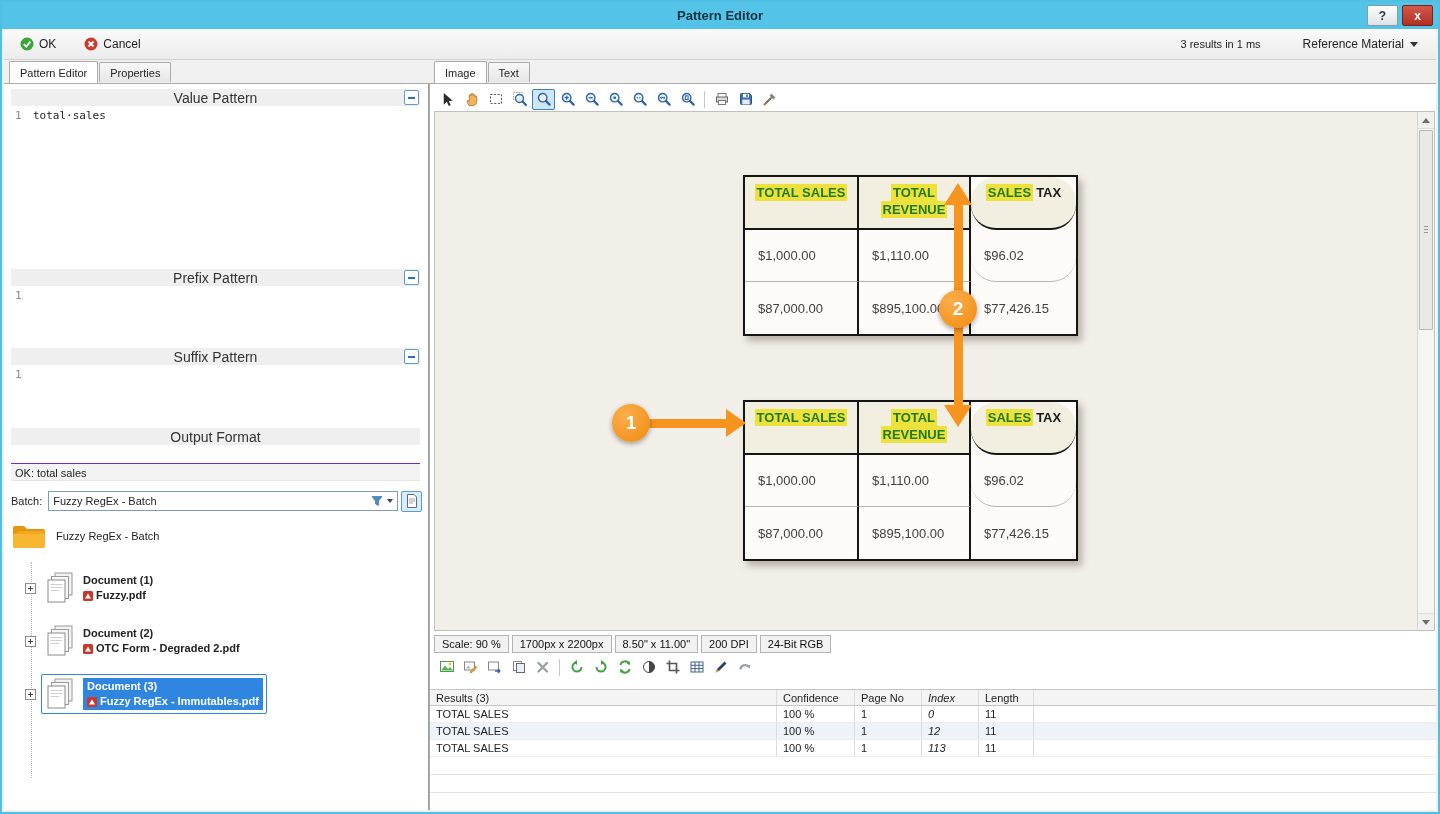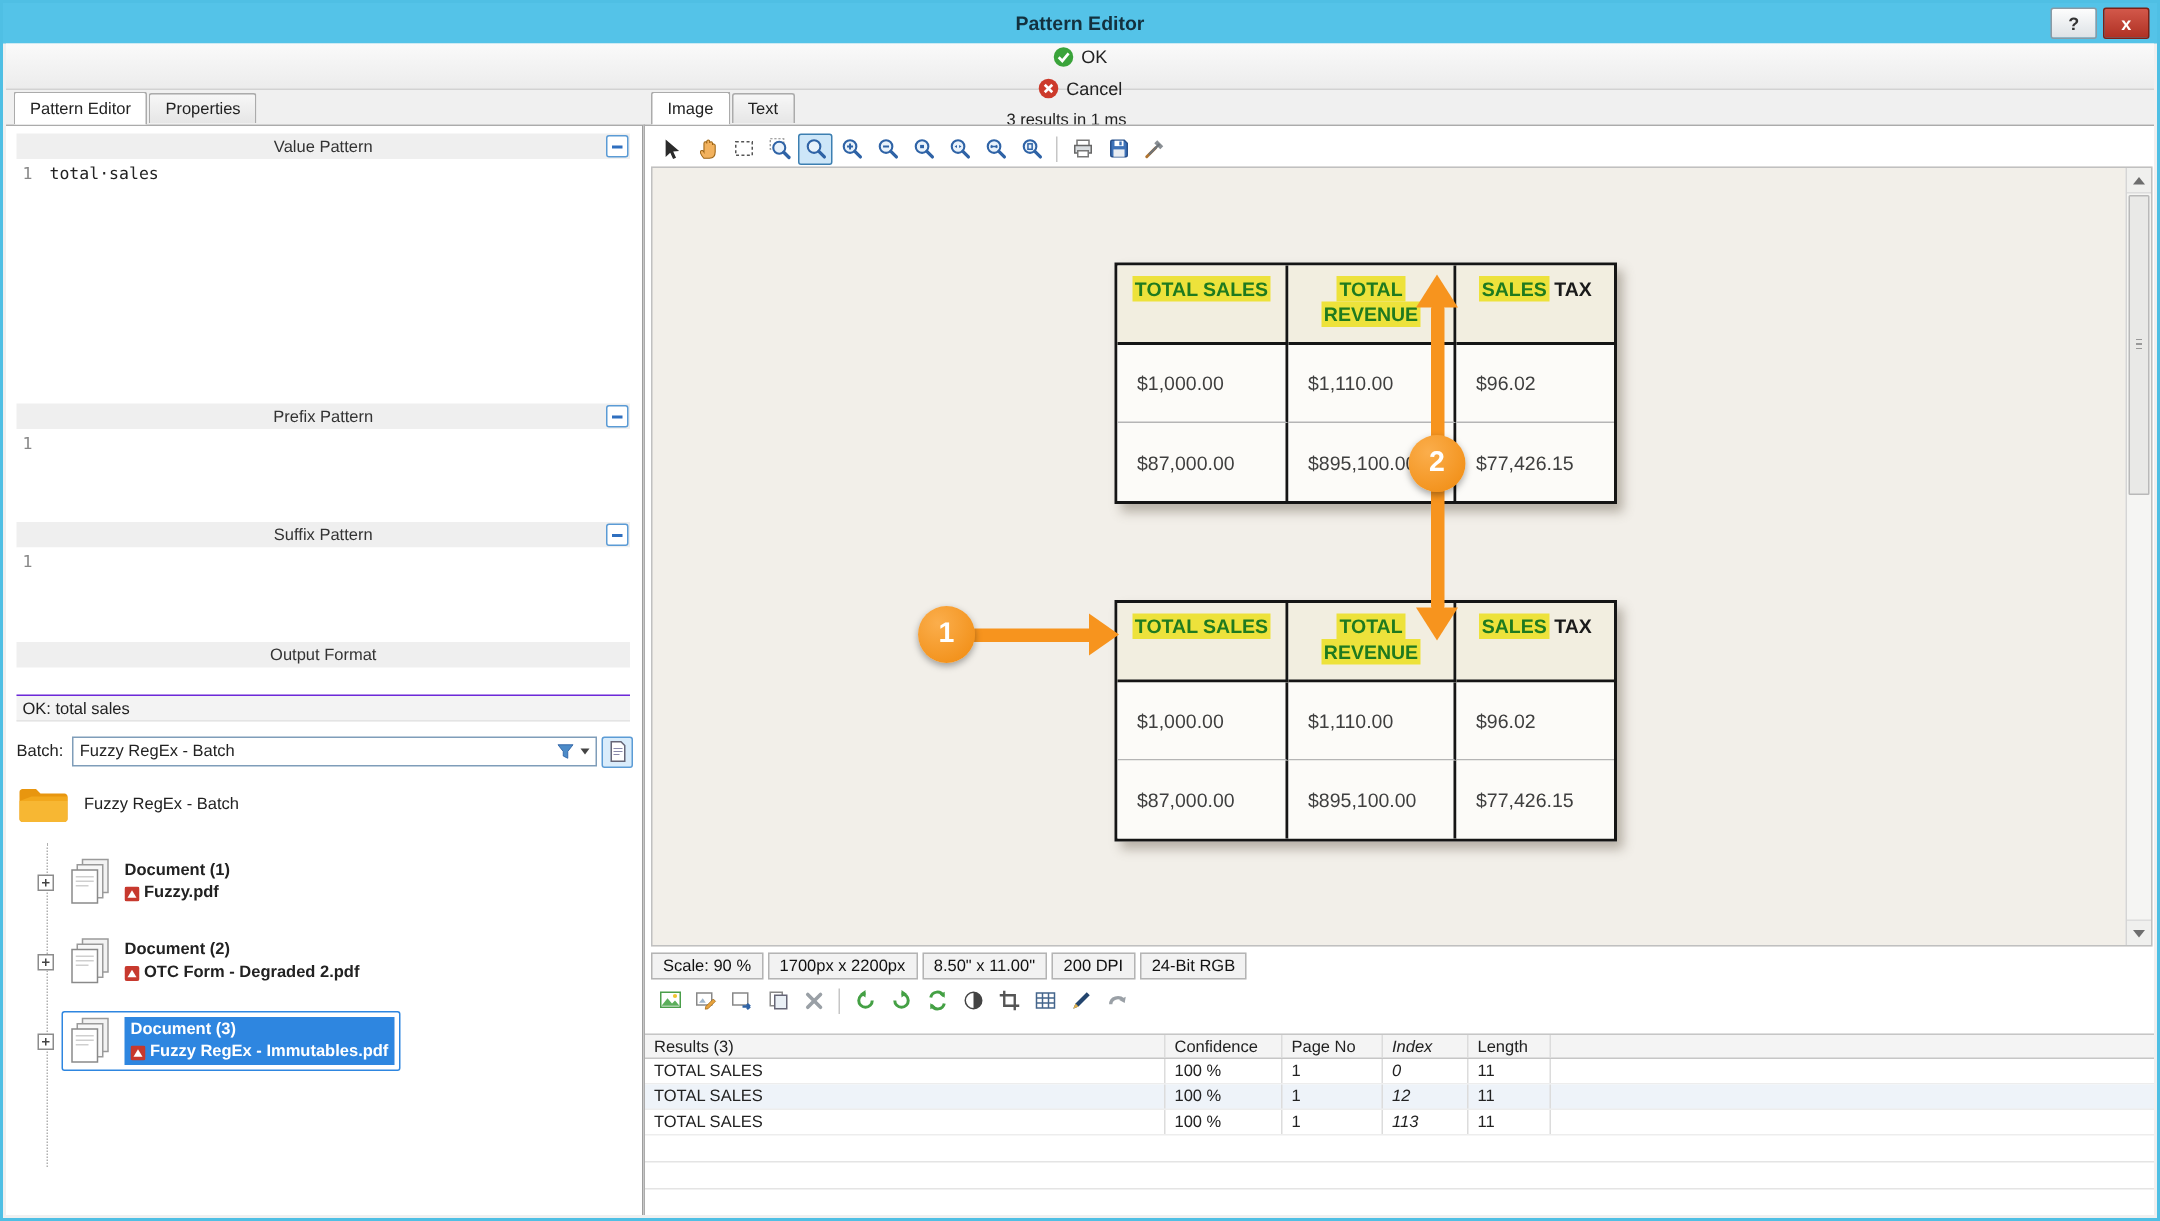--- a/index.html
+++ b/index.html
@@ -15,42 +15,42 @@
               font-weight: bold; font-size: 13px; color: #13313E; }
   .title-buttons { position: absolute; right: 5px; top: 3px; display: flex; gap: 4px; }
   .btn-help, .btn-close { width: 31px; height: 21px; border-radius: 2px; display: flex;
               align-items: center; justify-content: center; font-weight: bold; font-size: 12px; cursor: default; }
   .btn-help { background: linear-gradient(#FDFDFD, #DDE2E6); border: 1px solid #8A9AA5; color: #333; }
   .btn-close { background: linear-gradient(#D2584A, #AF3124); border: 1px solid #7D2015; color: #fff; }
 
   
   .main-toolbar { position: absolute; top: 27px; left: 2px; right: 2px; height: 31px;
                   background: linear-gradient(#FAFAFA, #ECECEC); border-bottom: 1px solid #D2D2D2;
-                  display: flex; align-items: center; padding: 0 10px; gap: 3px; flex-direction: column; }
+                  display: flex; align-items: center; padding: 0 10px; gap: 16px; }
   .tbtn { display: flex; align-items: center; gap: 5px; padding: 2px 6px; font-size: 12px; color: #222; }
   .flex-spacer { flex: 1; }
   .results-info { font-size: 11px; color: #222; margin-right: 18px; }
   .ref-btn { display: flex; align-items: center; gap: 6px; padding: 3px 8px; font-size: 12px; }
   .caret-down { width: 0; height: 0; border-left: 4px solid transparent; border-right: 4px solid transparent;
                 border-top: 5px solid #333; }
 
   
   .tabstrip { position: absolute; display: flex; align-items: flex-end; height: 23px; z-index: 5; }
   .tab { height: 20px; margin-bottom: 1px; margin-right: 1px; padding: 0 10px; display: flex; align-items: center;
          font-size: 11px; color: #222; background: linear-gradient(#F7F7F7, #E6E6E6);
          border: 1px solid #ABABAB; border-bottom: none; border-radius: 2px 2px 0 0; }
   .tab.active { height: 22px; margin-bottom: 0; background: #fff; }
 
   
   .lp { position: absolute; top: 58px; left: 2px; width: 425px; bottom: 2px; }
   .lp .tabstrip { top: 0; left: 5px; }
   .lp-content { position: absolute; top: 23px; left: 0; right: 0; bottom: 0; background: #fff;
                 border-top: 1px solid #ABABAB; border-right: 1px solid #9E9E9E; }
   .sec-head { position: absolute; left: 7px; right: 8px; height: 17px; background: #EFEFEF;
-              display: flex; align-items: center; justify-content: center; font-size: 11px; color: #333; }
+              display: flex; align-items: center; justify-content: center; font-size: 14px; color: #333; }
   .sec-collapse { position: absolute; right: 1px; top: 1px; width: 15px; height: 15px;
                   background: #fff; border: 1px solid #5B9BD5; border-radius: 2px; }
   .sec-collapse::after { content: ""; position: absolute; left: 3px; right: 3px; top: 6px; height: 2px; background: #2F6FBF; }
   .editor { position: absolute; left: 7px; right: 8px; font-family: "DejaVu Sans Mono", monospace; font-size: 11px; background: #fff; }
   .ln { position: absolute; left: 4px; top: 3px; color: #888; }
   .code { position: absolute; left: 22px; top: 3px; color: #222; }
   .status-line { position: absolute; left: 7px; right: 8px; height: 18px; line-height: 18px;
                  background: #F3F3F3; border-top: 1px solid #6d28d9; border-bottom: 1px solid #E4E4E4;
                  font-size: 11px; padding-left: 4px; color: #222; }
   .batch-row { position: absolute; left: 7px; right: 6px; height: 22px; display: flex; align-items: center; }
@@ -110,21 +110,21 @@
               background: repeating-linear-gradient(#999 0 1px, transparent 1px 3px); }
 
   
   .dtable { position: absolute; left: 308px; width: 335px; display: grid;
             grid-template-columns: 114px 112px 105px; grid-template-rows: 53px 52px 52px;
             border: 2px solid #151515; background: #FCFBF8; box-shadow: 4px 5px 7px rgba(110,100,85,0.45); }
   .dh { border-right: 2px solid #151515; border-bottom: 2px solid #151515; background: #F2EEE0;
         display: flex; flex-direction: column; align-items: center; padding-top: 7px;
         font-size: 13px; font-weight: bold; line-height: 17px; }
   .dh.inline { flex-direction: row; align-items: flex-start; justify-content: center; }
-  .dtable > div:nth-child(3n) { border-right: none; }
+  .dtable > div:nth-child(3n) { border-right: none; border-radius: 25px; }
   .dc { border-right: 2px solid #151515; border-bottom: 1px solid #B5B5B5; background: #FCFBF8;
         display: flex; align-items: center; padding-left: 13px; font-size: 13px; color: #3F3F3F; }
   .dtable > .dc:nth-last-child(-n+3) { border-bottom: none; }
   .hl { background: #EDE23B; color: #1F7A1F; padding: 0 2px; }
   .plainw { color: #1A1A1A; margin-left: 3px; }
 
   
   .a-line { position: absolute; background: #F7941E; border-radius: 2px; }
   .a1-line { left: 213px; top: 307px; width: 80px; height: 9px; }
   .a1-head { position: absolute; left: 291px; top: 297px; width: 0; height: 0;

